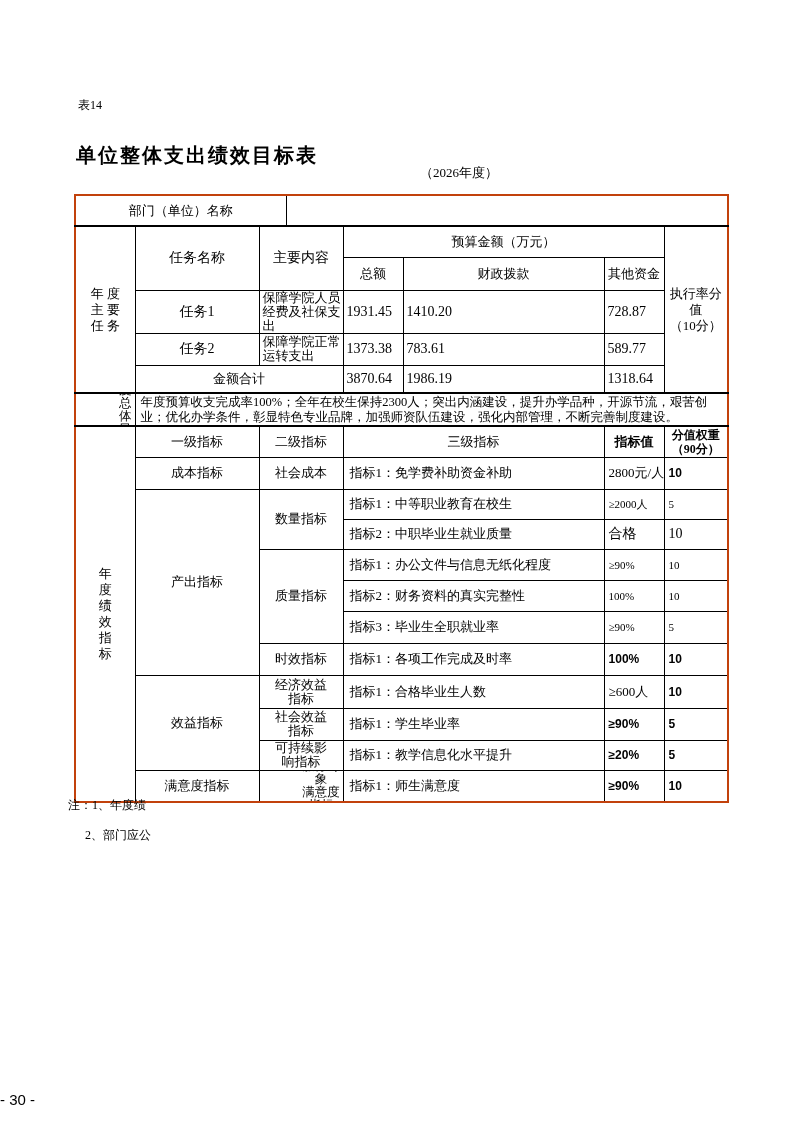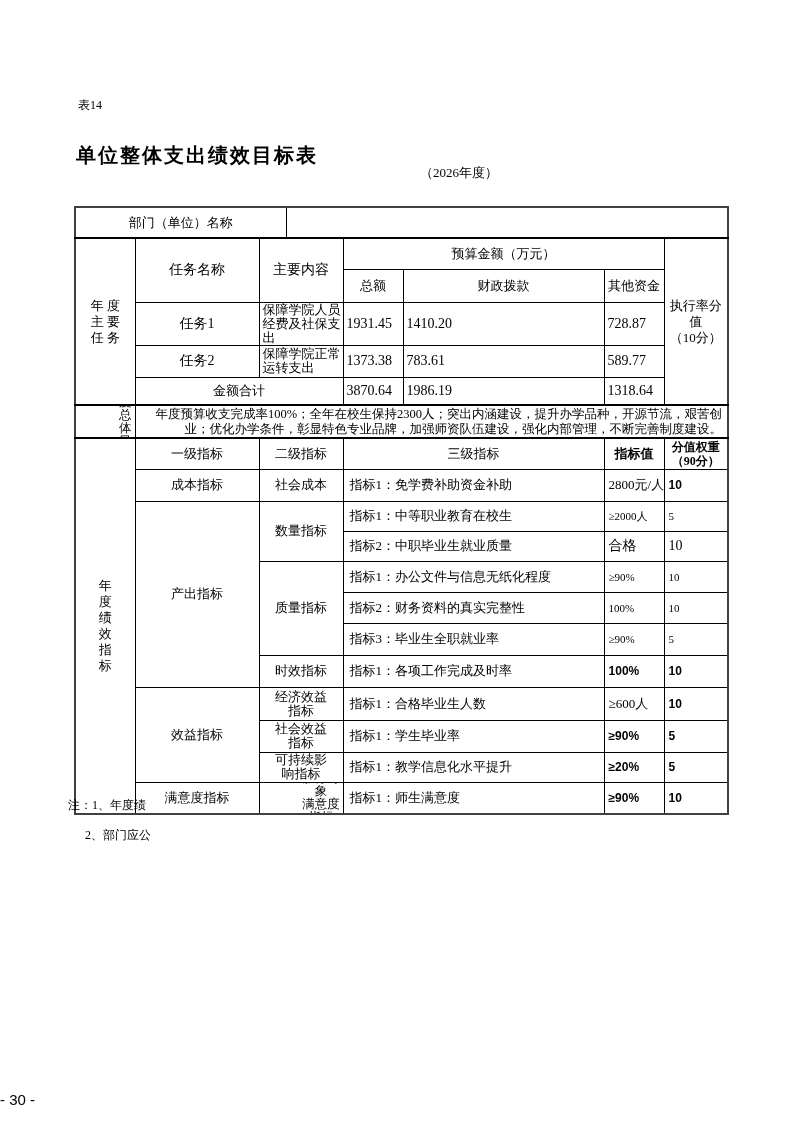--- a/index.html
+++ b/index.html
@@ -3,31 +3,31 @@
 <meta charset="utf-8">
 <style>
   html,body{margin:0;padding:0;}
   body{width:800px;height:1131px;background:#ffffff;}
   .page{position:relative;width:800px;height:1131px;background:#fff;color:#000;
         font-family:"Liberation Serif","DejaVu Serif",serif;}
   .tbl-label{position:absolute;left:78px;top:97px;font-size:12px;}
   .title{position:absolute;left:76px;top:142px;margin:0;font-size:20px;font-weight:bold;letter-spacing:2px;}
   .year{position:absolute;left:420px;top:164px;font-size:13px;}
 
-  table.main{position:absolute;left:74px;top:206px;width:653px;border-collapse:collapse;
-             table-layout:fixed;border:2px solid #404040;}
+  table.main{position:absolute;left:74px;top:194px;width:653px;border-collapse:collapse;
+             table-layout:fixed;border:2px solid #c2410c;}
   td{border:1px solid #000;padding:0;font-size:13px;text-align:center;vertical-align:middle;overflow:hidden;}
   tr.sec td{border-top:2px solid #000;}
   .pl{white-space:pre-line;line-height:16px;}
   .pl14{white-space:pre-line;line-height:14px;margin-left:15px;}
   .clipbox{display:flex;align-items:center;justify-content:center;overflow:hidden;
            white-space:pre-line;line-height:13px;font-size:12.5px;margin-left:40px;}
   .num{font-size:14px;text-align:left;padding-left:3px;margin-top:30px;}
   .content{font-size:13px;line-height:14px;text-align:left;padding:0 2px 0 3px;}
-  .goal{font-size:12.5px;line-height:15px;text-align:right;padding:0 5px;}
+  .goal{font-size:12.5px;line-height:15px;text-align:left;padding:0 5px;}
   .ind3{text-align:left;padding-left:6px;}
   .valcell{text-align:left;padding-left:4px;white-space:nowrap;}
   .v11{font-size:11px;}
   .v13{font-size:13px;}
   .v14{font-size:14px;}
   .bsans{font-family:"Liberation Sans","DejaVu Sans",sans-serif;font-weight:bold;font-size:12px;}
   .bold{font-weight:bold;}
   .hdr12{font-weight:bold;font-size:12px;}
   .note{position:absolute;font-size:12px;}
   .note1{left:68px;top:797px;}

